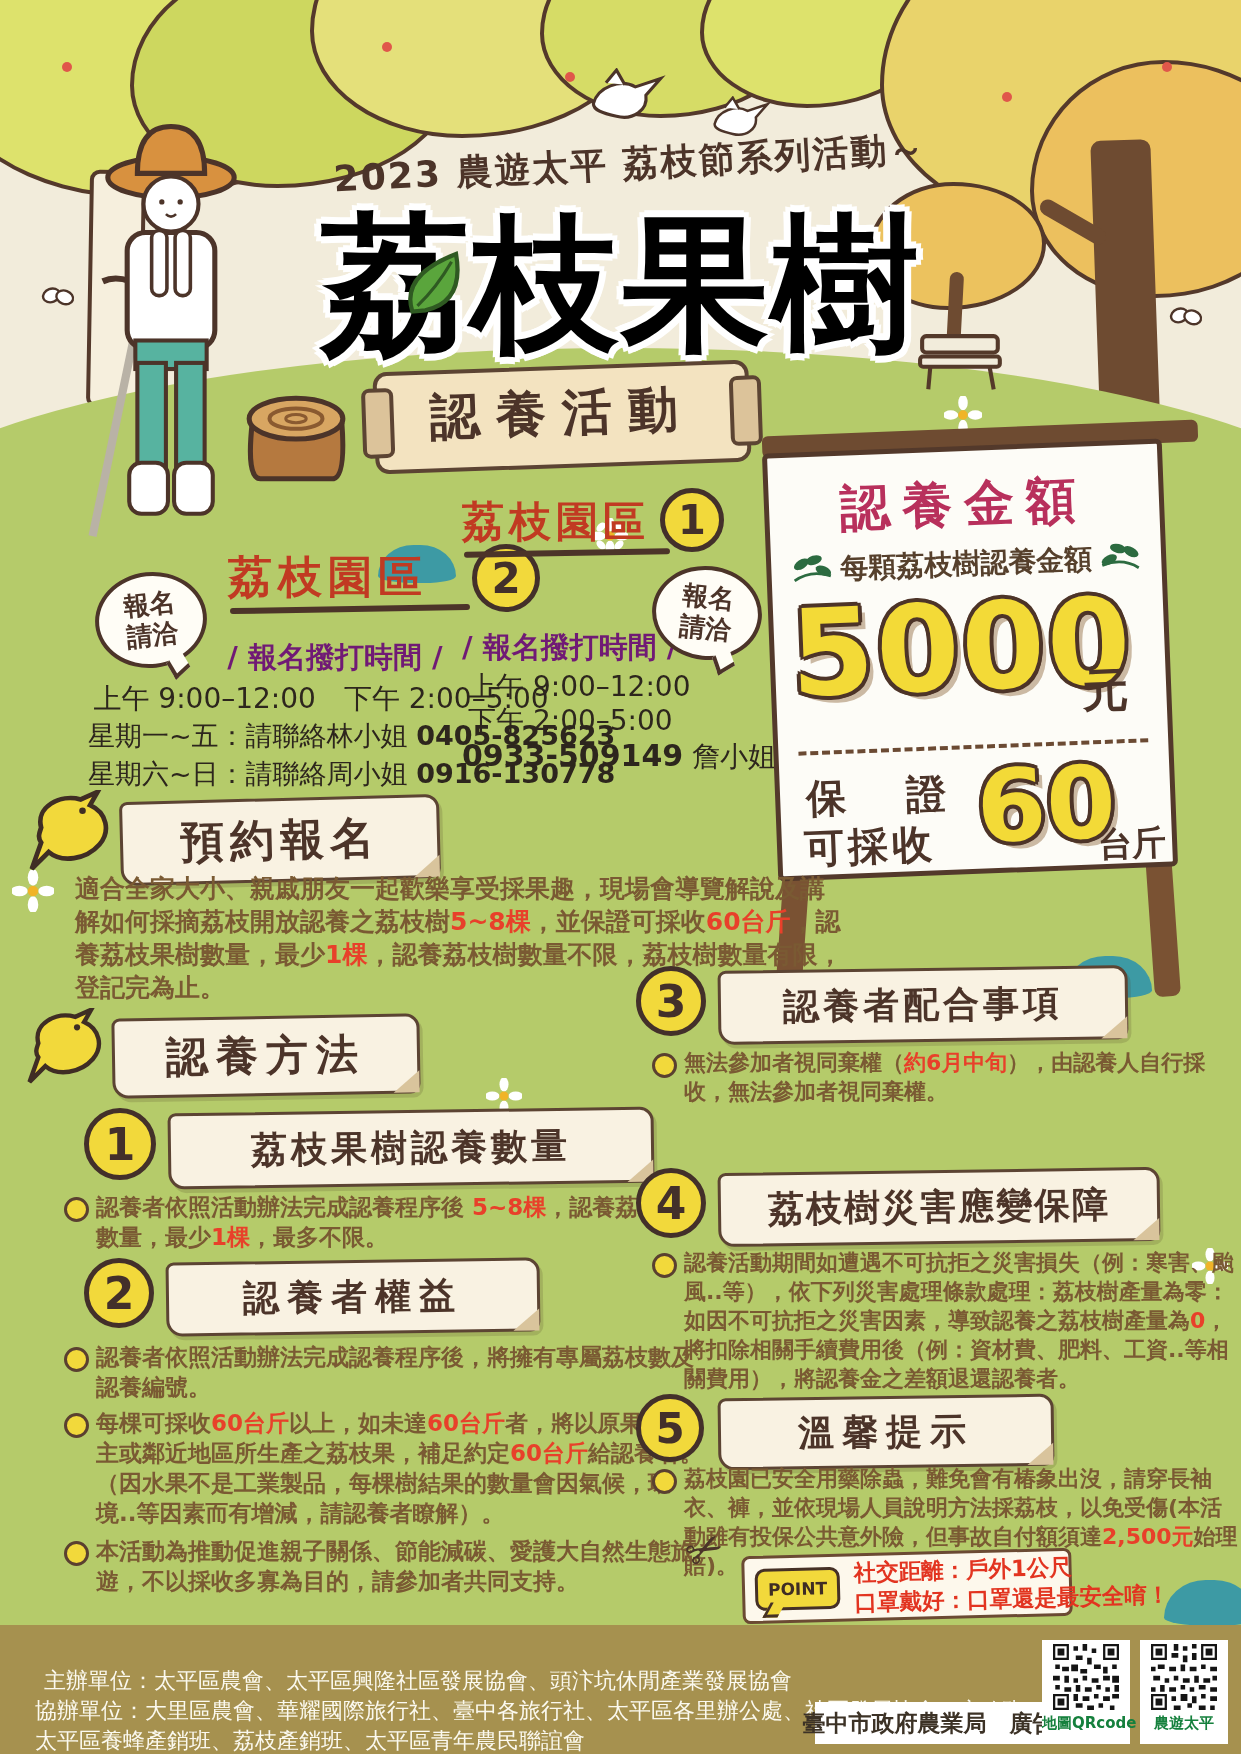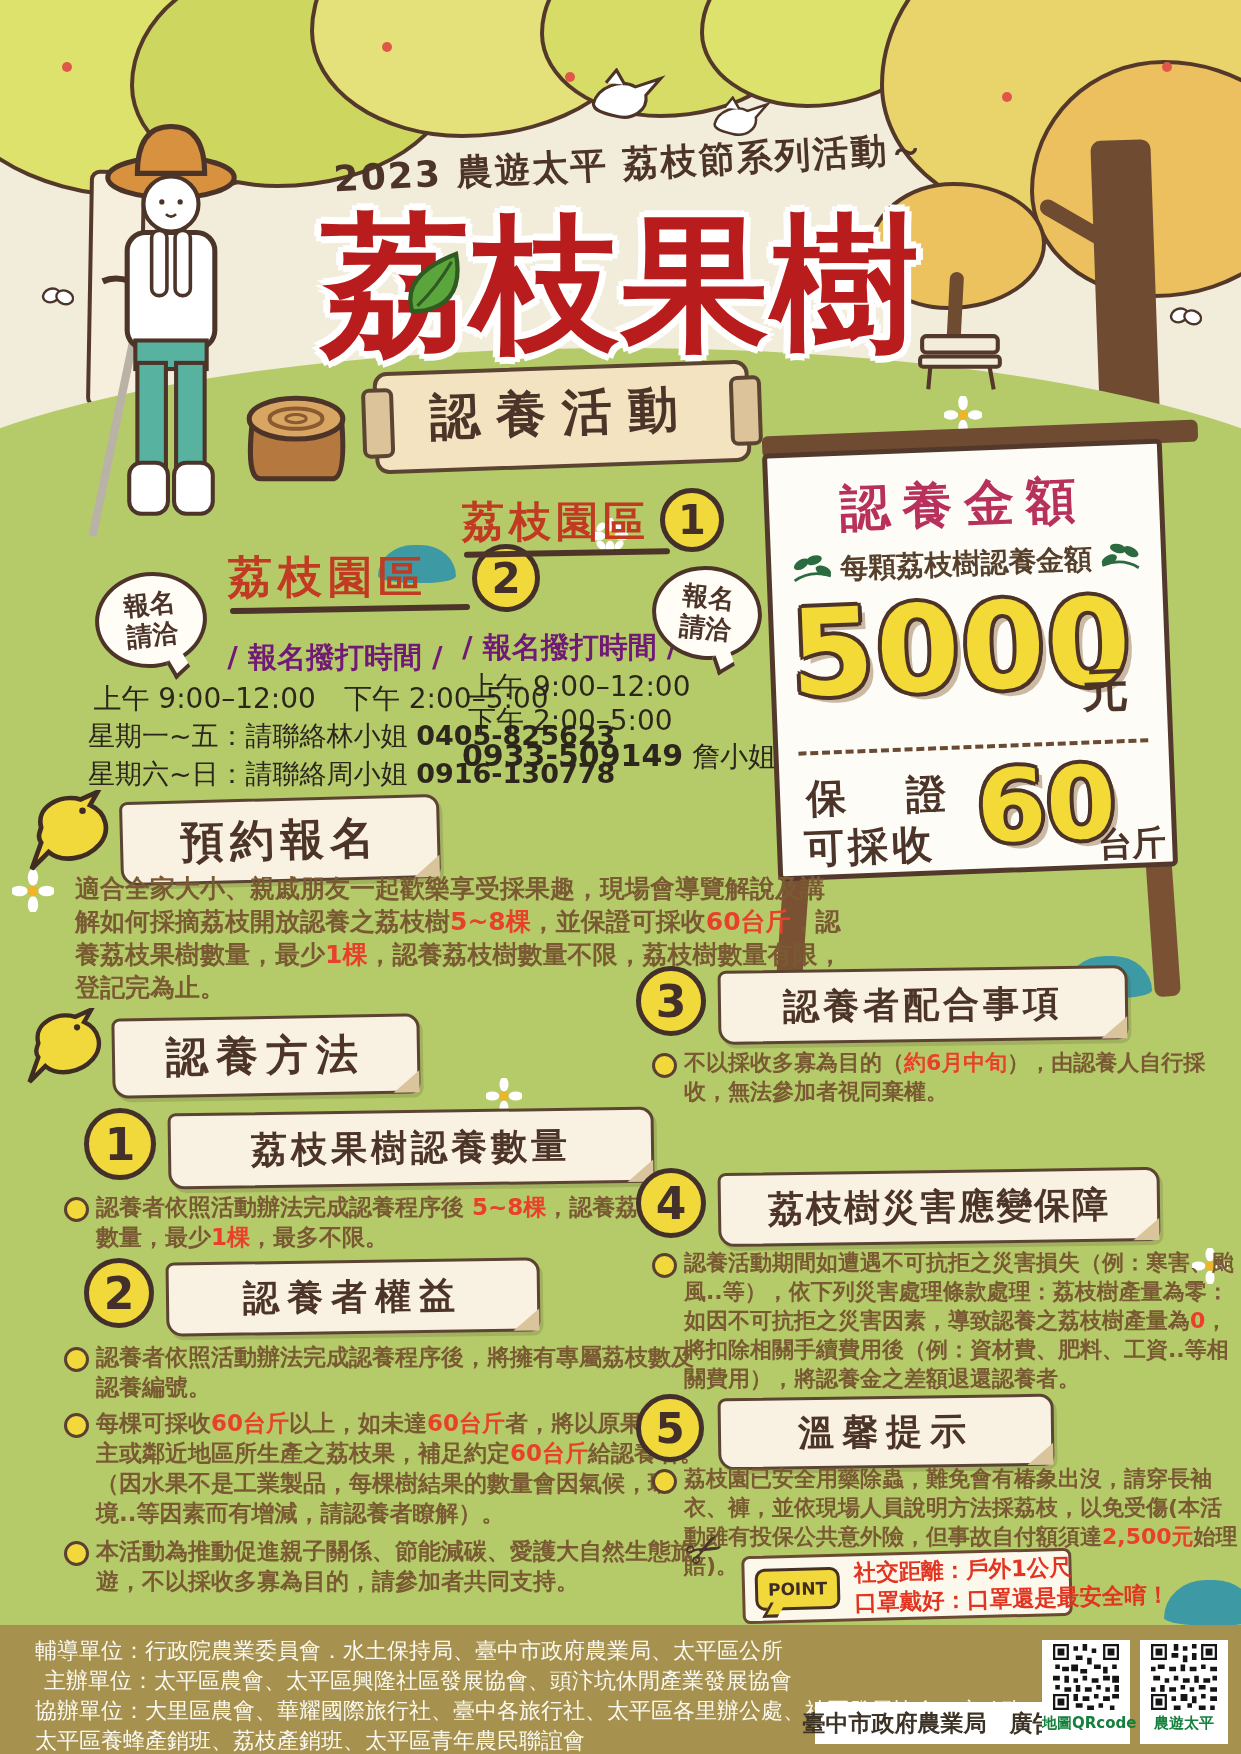--- a/index.html
+++ b/index.html
@@ -45,21 +45,21 @@
   
   .leg{width:26px;height:545px;background:#7a5233;border-radius:8px;}
   .sign-panel{left:770px;top:446px;width:400px;height:428px;background:#fdfcf7;
     border:5px solid #53392b;border-radius:6px;transform:rotate(-2.2deg);box-sizing:border-box;}
   .outline-yellow{color:#f3da37;
     text-shadow:4px 0 0 #4d3428,-4px 0 0 #4d3428,0 4px 0 #4d3428,0 -4px 0 #4d3428,
       3px 3px 0 #4d3428,-3px 3px 0 #4d3428,3px -3px 0 #4d3428,-3px -3px 0 #4d3428,7px 7px 0 #cbb9a3;}
   
   .series{font-size:36px;font-weight:800;letter-spacing:2px;color:#4c3429;
     transform:rotate(-3deg);text-align:center;}
-  .main-title{font-size:148px;font-weight:900;color:#b91c1c;text-align:center;letter-spacing:2px;
+  .main-title{font-size:148px;font-weight:900;color:#000000;text-align:center;letter-spacing:2px;
     text-shadow:7px 0 0 #fff,-7px 0 0 #fff,0 7px 0 #fff,0 -7px 0 #fff,
       5px 5px 0 #fff,-5px 5px 0 #fff,5px -5px 0 #fff,-5px -5px 0 #fff;}
   .scroll{background:#f3e3c0;border:4px solid #5c4433;border-radius:14px;
     transform:rotate(-2deg);text-align:center;}
   .scroll::before,.scroll::after{content:"";position:absolute;top:12px;width:24px;height:62px;
     background:#dcc39a;border:4px solid #5c4433;border-radius:8px;}
   .scroll::before{left:-16px;} .scroll::after{right:-16px;}
   .scroll-text{font-size:50px;font-weight:900;letter-spacing:16px;line-height:86px;color:#4c3429;}
   
   .point-box{background:#fdf8ec;border:3px solid #6b4a33;border-radius:8px;
@@ -352,21 +352,21 @@
     <span class="marker"></span>
     <span>本活動為推動促進親子關係、節能減碳、愛護大自然生態旅遊，不以採收多寡為目的，請參加者共同支持。</span>
   </div>
 
   <div class="abs num-circle" style="left:636px;top:966px;width:70px;height:70px;font-size:44px;">3</div>
   <div class="abs paper" style="left:718px;top:968px;width:404px;height:68px;transform:rotate(-0.8deg);">
     <span class="paper-title" style="font-size:36px;letter-spacing:4px;">認養者配合事項</span>
   </div>
   <div class="abs bullet bullet-r" style="left:652px;top:1048px;">
     <span class="marker"></span>
-    <span>不以採收多寡為目的（</span><span class="hl">約6月中旬</span><span>），由認養人自行採收，無法參加者視同棄權。</span>
+    <span>無法參加者視同棄權（</span><span class="hl">約6月中旬</span><span>），由認養人自行採收，無法參加者視同棄權。</span>
   </div>
 
   <div class="abs num-circle" style="left:636px;top:1168px;width:70px;height:70px;font-size:44px;">4</div>
   <div class="abs paper" style="left:718px;top:1170px;width:436px;height:68px;transform:rotate(-0.8deg);">
     <span class="paper-title" style="font-size:36px;letter-spacing:2px;">荔枝樹災害應變保障</span>
   </div>
   <div class="abs bullet bullet-r" style="left:652px;top:1248px;">
     <span class="marker"></span>
     <span>認養活動期間如遭遇不可抗拒之災害損失（例：寒害、颱風..等），依下列災害處理條款處理：荔枝樹產量為零：如因不可抗拒之災害因素，導致認養之荔枝樹產量為</span><span class="hl">0</span><span>，將扣除相關手續費用後（例：資材費、肥料、工資..等相關費用），將認養金之差額退還認養者。</span>
   </div>
@@ -383,21 +383,20 @@
   <div class="abs" style="left:686px;top:1524px;font-size:44px;color:#4b3429;transform:rotate(-28deg);">✂</div>
   <div class="abs point-box" style="left:742px;top:1552px;width:330px;height:68px;">
     <span class="point-bubble">POINT</span>
     <span class="point-lines">
       <span style="display:block;">社交距離：戶外1公尺</span>
       <span style="display:block;">口罩戴好：口罩還是最安全唷！</span>
     </span>
   </div>
 
   <div class="abs footer-band"></div>
-  <div class="abs footer-line" style="left:35px;top:1636px;">輔導單位：行政院農業委員會．水土保持局、臺中市政府農業局、太平區公所</div>
   <div class="abs footer-line" style="left:35px;top:1666px;margin-left:9px;">主辦單位：太平區農會、太平區興隆社區發展協會、頭汴坑休閒產業發展協會</div>
   <div class="abs footer-line" style="left:35px;top:1696px;">協辦單位：大里區農會、華耀國際旅行社、臺中各旅行社、太平區各里辦公處、社區發展協會、家政班</div>
   <div class="abs footer-line" style="left:35px;top:1726px;">太平區養蜂產銷班、荔枝產銷班、太平區青年農民聯誼會</div>
   <div class="abs ad-box" style="left:815px;top:1702px;width:228px;height:42px;">臺中市政府農業局　廣告</div>
 
   <div class="abs qr-box" style="left:1042px;top:1640px;width:88px;height:104px;">
     <svg viewBox="0 0 29 29" width="66" height="66" style="margin-top:4px;">
       <rect width="29" height="29" fill="#fff"></rect>
       <path fill="#141414" d="M0,0h7v7h-7zM22,0h7v7h-7zM0,22h7v7h-7z"></path>
       <path fill="#fff" d="M1,1h5v5h-5zM23,1h5v5h-5zM1,23h5v5h-5z"></path>

